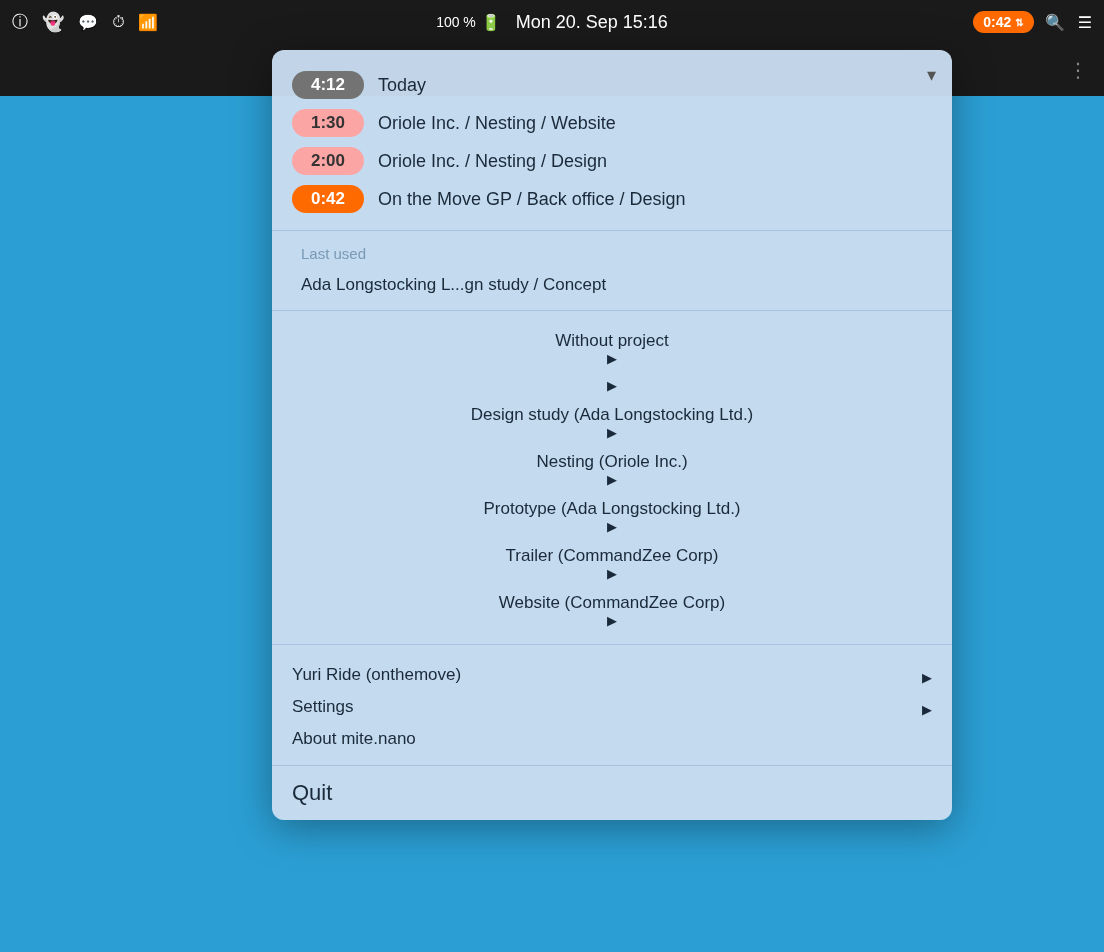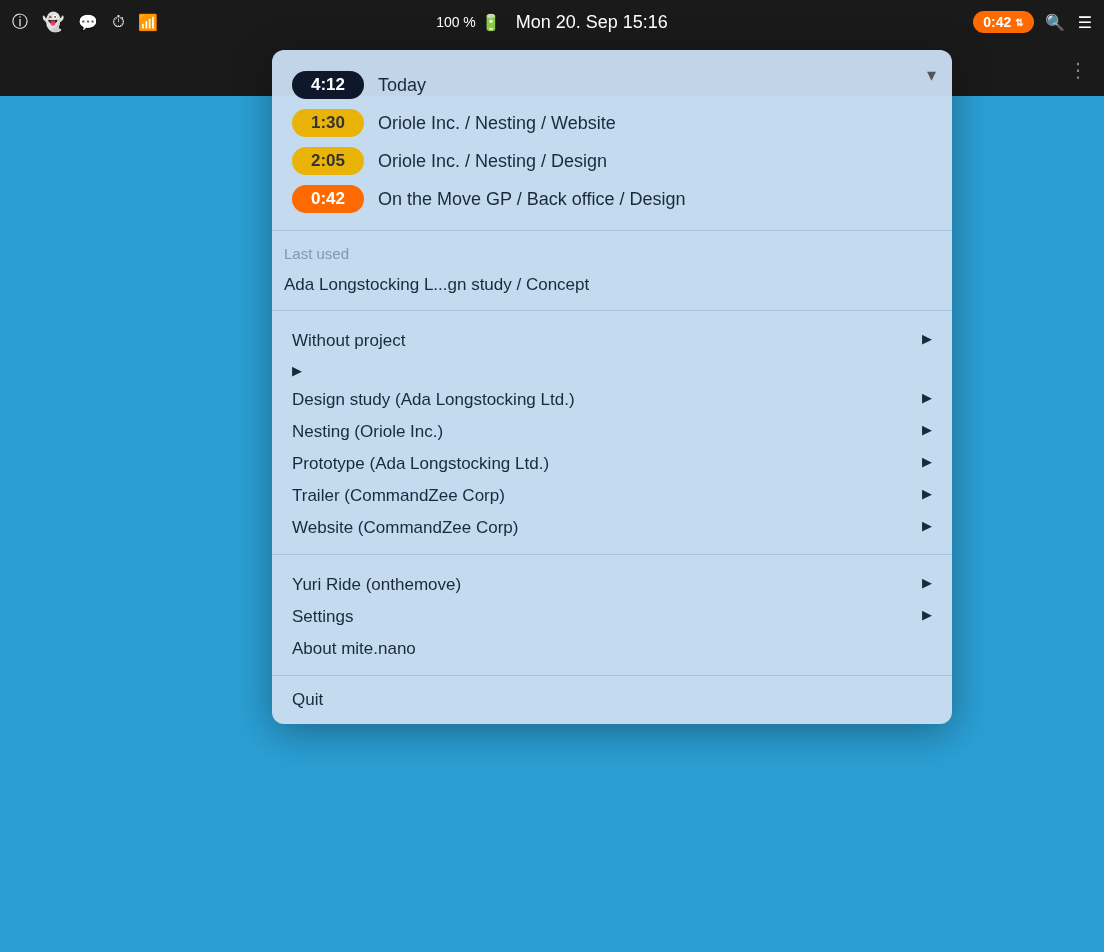--- a/index.html
+++ b/index.html
@@ -125,43 +125,43 @@
       min-width: 72px;
       text-align: center;
       border-radius: 20px;
       padding: 4px 10px;
       font-size: 17px;
       font-weight: 600;
       font-variant-numeric: tabular-nums;
     }
 
     .time-pill.blue {
-      background: #0f172a;
+      background: #737373;
       color: white;
     }
 
     .time-pill.gray {
-      background: #eab308;
+      background: #fca5a5;
       color: #333;
     }
 
     .time-pill.orange {
       background: #ff6a00;
       color: white;
     }
 
     .timer-label {
       font-size: 18px;
       color: #1a2a3a;
       font-weight: 400;
     }
 
     
     .section {
-      padding: 14px 20px 10px 12px;
+      padding: 14px 20px 10px 29px;
       border-bottom: 1px solid rgba(150, 180, 210, 0.6);
     }
 
     .section-header {
       font-size: 15px;
       color: #7a9ab5;
       font-weight: 400;
       margin-bottom: 8px;
     }
 
@@ -180,62 +180,63 @@
 
     .projects-header {
       font-size: 15px;
       color: #7a9ab5;
       font-weight: 400;
       margin-bottom: 8px;
     }
 
     .project-row {
       display: flex;
-      align-items: flex-start;
+      align-items: center;
       justify-content: space-between;
       padding: 6px 0;
       cursor: pointer;
+      flex-direction: column;
     }
 
     .project-name {
       font-size: 17px;
       color: #1a2a3a;
     }
 
     .arrow-right {
       color: #1a2a3a;
       font-size: 13px;
     }
 
     
     .bottom-section {
       padding: 14px 20px 10px 20px;
       border-bottom: 1px solid rgba(150, 180, 210, 0.6);
     }
 
     .bottom-row {
       display: flex;
-      align-items: flex-start;
+      align-items: flex-end;
       justify-content: space-between;
       padding: 6px 0;
       cursor: pointer;
     }
 
     .bottom-label {
       font-size: 17px;
       color: #1a2a3a;
     }
 
     
     .quit-section {
       padding: 14px 20px 14px 20px;
     }
 
     .quit-label {
-      font-size: 17px;
+      font-size: 22px;
       color: #1a2a3a;
       cursor: pointer;
     }
   </style>
 </head>
 <body>
 
 <div class="menubar">
   <div class="menubar-left">
     <span class="menubar-icon">ⓘ</span>
@@ -274,21 +275,21 @@
   <div class="timer-entries">
     <div class="timer-row">
       <span class="time-pill blue">4:12</span>
       <span class="timer-label">Today</span>
     </div>
     <div class="timer-row">
       <span class="time-pill gray">1:30</span>
       <span class="timer-label">Oriole Inc. / Nesting / Website</span>
     </div>
     <div class="timer-row">
-      <span class="time-pill gray">2:05</span>
+      <span class="time-pill gray">2:00</span>
       <span class="timer-label">Oriole Inc. / Nesting / Design</span>
     </div>
     <div class="timer-row">
       <span class="time-pill orange">0:42</span>
       <span class="timer-label">On the Move GP / Back office / Design</span>
     </div>
   </div>
 
   <div class="section">
     <div class="section-header">Last used</div>

